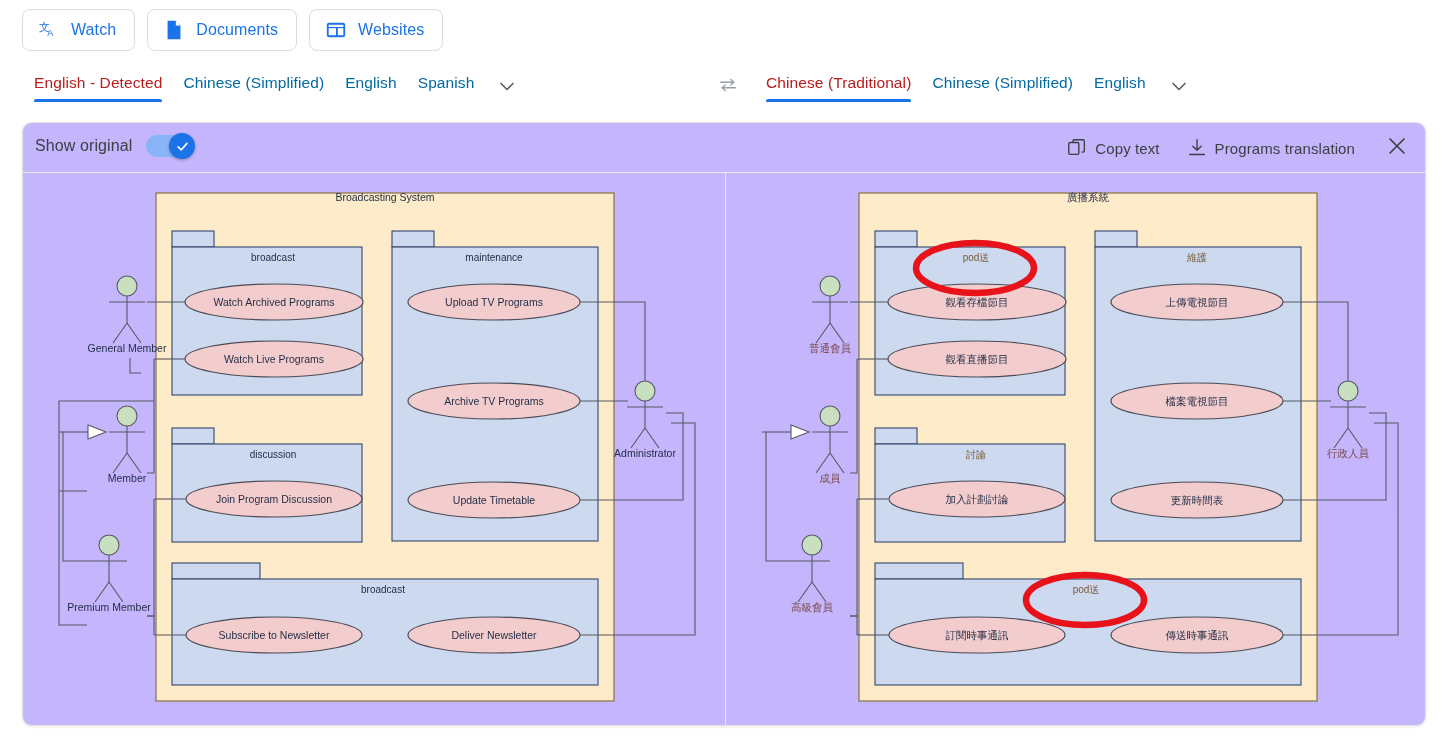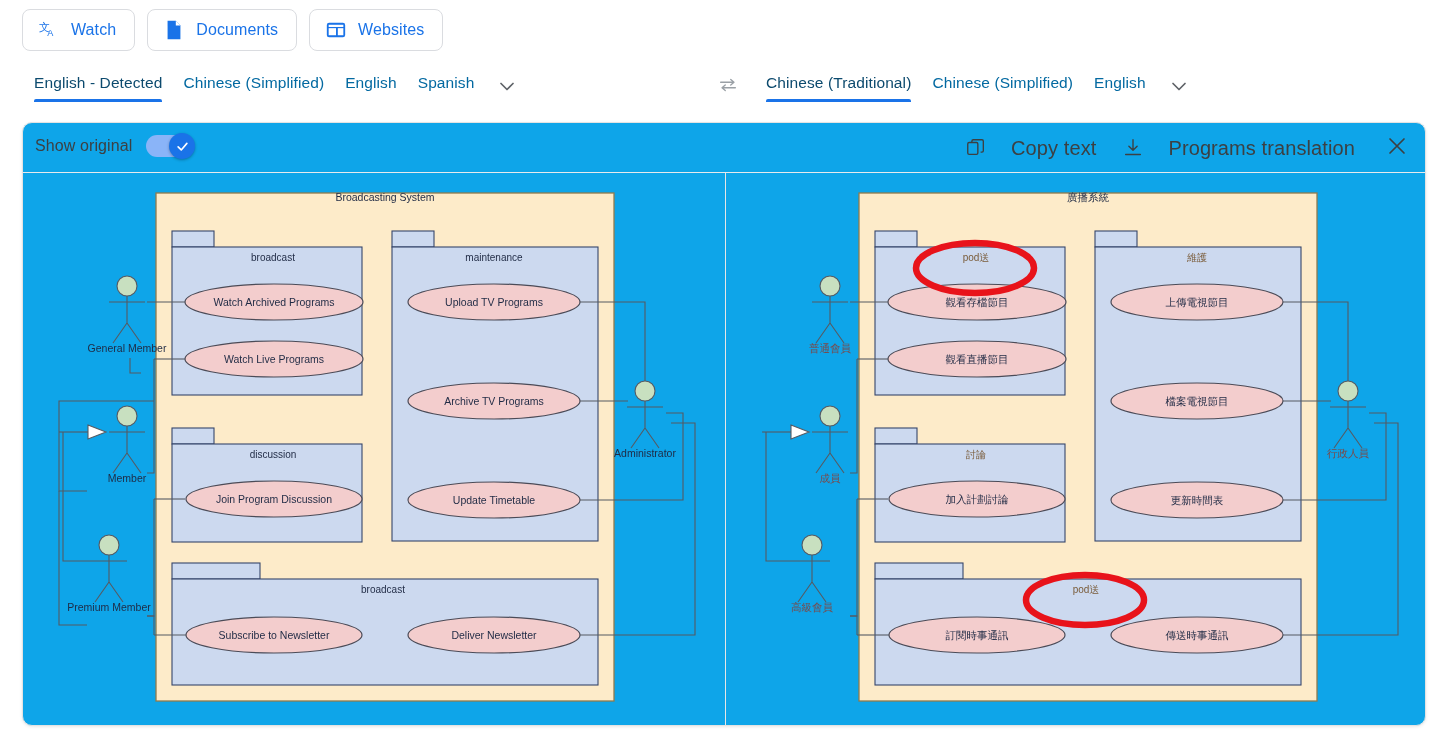--- a/index.html
+++ b/index.html
@@ -31,38 +31,38 @@
     position: absolute; left: 0; top: 74px; width: 1442px; height: 46px;
   }
   .lang-group { position: absolute; display: flex; align-items: flex-start; }
   .lang-group.src { left: 34px; top: 0; }
   .lang-group.tgt { left: 766px; top: 0; }
   .lang-item {
     font-size: 15.5px; color: #0369a1; cursor: pointer;
     padding: 0 0 10px 0; margin-right: 21px; white-space: nowrap;
     position: relative; letter-spacing: .1px;
   }
-  .lang-item.selected { color: #0c4a6e; text-align: right; }
+  .lang-item.selected { color: #b91c1c; text-align: right; }
   .lang-item.selected::after {
     content: ""; position: absolute; left: 0; right: 0; bottom: 0;
     height: 3px; background: #1a73e8; border-radius: 2px 2px 0 0;
   }
   .chev { margin-right: 0; padding-bottom: 10px; cursor: pointer; }
   .chev svg { display: block; }
   .swap-btn {
     position: absolute; left: 713px; top: -4px;
     width: 30px; height: 30px; display: flex; align-items: center; justify-content: center;
     cursor: pointer;
   }
 
   
   .card {
     position: absolute; left: 22px; top: 122px;
     width: 1404px; height: 604px;
-    border: 1px solid #e3e3e3; border-radius: 10px; background: #0ea5e9;
+    border: 1px solid #e3e3e3; border-radius: 10px; background: #c4b5fd;
     box-shadow: 0 1px 3px rgba(60,64,67,.12);
     overflow: hidden;
   }
   .card-toolbar {
     position: relative; height: 50px; border-bottom: 1px solid #e8eaed;
   }
   .show-original {
     position: absolute; left: 12px; top: 12px;
     display: flex; align-items: center; gap: 14px; cursor: pointer;
   }
@@ -75,22 +75,22 @@
     position: absolute; right: -1px; top: -2px;
     width: 26px; height: 26px; border-radius: 50%; background: #1a73e8;
     display: flex; align-items: center; justify-content: center;
     box-shadow: 0 1px 3px rgba(0,0,0,.3);
   }
   .tb-actions {
     position: absolute; right: 12px; top: 11px;
     display: flex; align-items: center; gap: 26px;
   }
   .tb-btn {
-    display: flex; align-items: center; gap: 24px; cursor: pointer;
-    font-size: 20px; color: #3c4043; letter-spacing: .1px;
+    display: flex; align-items: center; gap: 7px; cursor: pointer;
+    font-size: 15px; color: #3c4043; letter-spacing: .1px;
   }
   .tb-icon { width: 22px; height: 22px; display: block; }
   .close-btn { cursor: pointer; padding: 0 4px; }
 
   
   .panes { position: relative; height: 553px; }
   .vdiv { position: absolute; left: 702px; top: 0; width: 1px; height: 553px; background: #e6e6e6; }
   .pane { position: absolute; top: 0; height: 553px; }
   .pane.left { left: 0; width: 702px; }
   .pane.right { left: 703px; width: 701px; }

